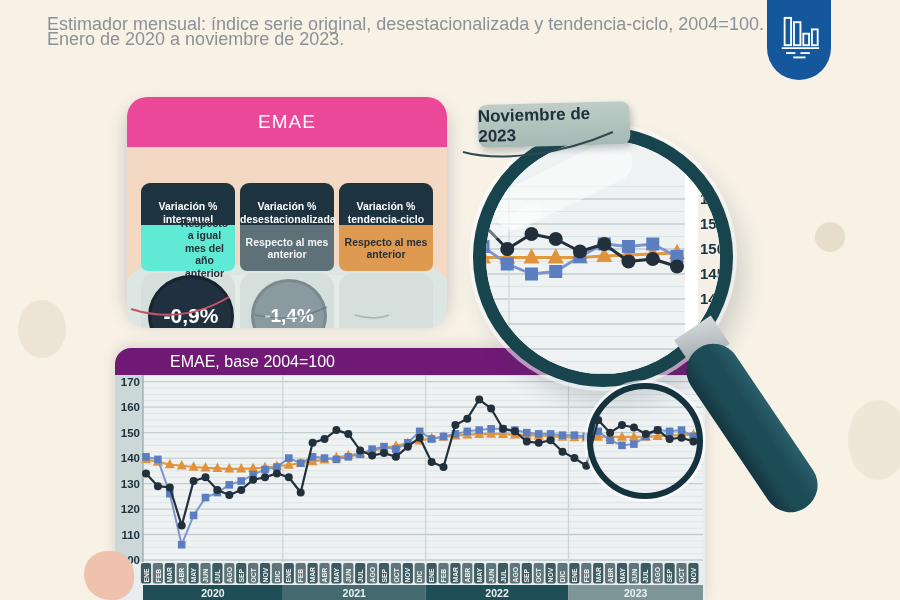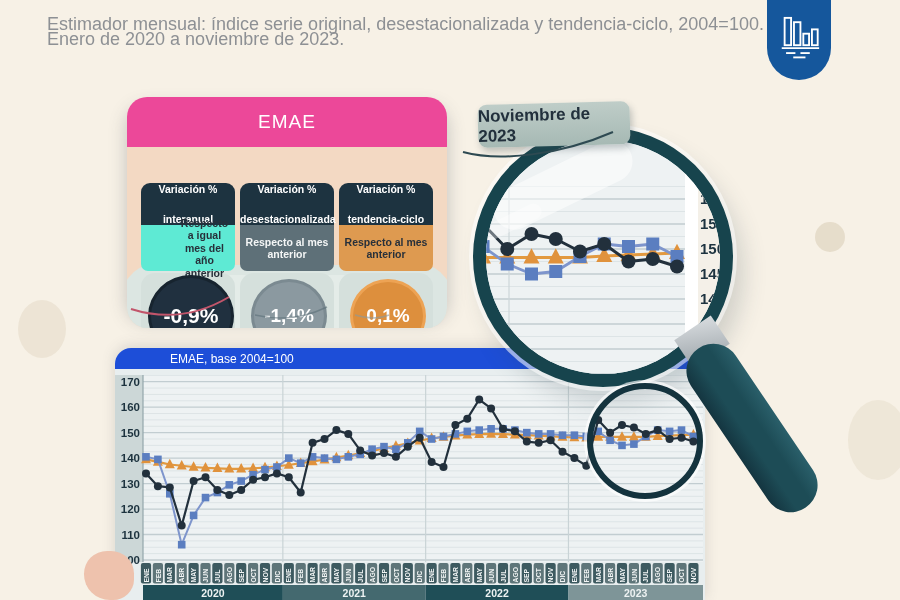--- a/index.html
+++ b/index.html
@@ -28,40 +28,40 @@
         box-shadow:0 10px 18px rgba(60,70,78,.28);z-index:2;}
   .card-header{height:50px;background:#ec4899;border-radius:20px 20px 0 0;color:#fff;
         font-size:19px;font-weight:normal;letter-spacing:1px;display:flex;align-items:center;justify-content:center;}
   .card-body{position:relative;height:181px;background:#f3d9c3;border-radius:0 0 20px 20px;overflow:hidden;}
   .sage{position:absolute;left:-8px;right:-8px;top:118px;bottom:0;background:#dce6e2;
         border-radius:34px 34px 20px 20px / 46px 46px 20px 20px;}
   .sage2{position:absolute;left:18px;right:26px;top:128px;height:60px;background:#e4ece8;border-radius:40px;}
   .cols{position:absolute;left:14px;top:36px;width:292px;display:flex;gap:5px;}
   .col{width:94px;}
   .col-h{height:42px;background:#1d3340;border-radius:9px 9px 0 0;color:#fff;text-align:center;
-        font-size:10.5px;font-weight:bold;line-height:12.5px;display:flex;flex-direction:column;justify-content:space-between;}
+        font-size:10.5px;font-weight:bold;line-height:12.5px;display:flex;flex-direction:column;justify-content:flex-end;}
   .col-s{height:46px;border-radius:0 0 7px 7px;text-align:center;font-size:10.5px;font-weight:bold;
         line-height:12.5px;display:flex;flex-direction:column;justify-content:center;padding:0 3px;box-sizing:border-box;}
   .col:nth-child(1) .col-s{background:#5eead4;color:#27303a;padding-left:36px;}
   .col:nth-child(2) .col-s{background:#5e7078;color:#f4f6f6;}
   .col:nth-child(3) .col-s{background:#de9a50;color:#27303a;}
   .tile{position:absolute;top:126px;width:94px;height:80px;background:#d5e0dc;border-radius:14px;}
   .tile.t1{left:14px;} .tile.t2{left:113px;} .tile.t3{left:212px;}
   .valcircle{position:absolute;border-radius:50%;color:#fff;font-weight:bold;display:flex;
         align-items:center;justify-content:center;}
   .vc1{left:21px;top:128px;width:80px;height:76px;background:#20303f;border:3px solid #17242f;font-size:21px;}
   .vc2{left:124px;top:132px;width:70px;height:68px;background:#8b99a0;border:3px solid #7b8a91;font-size:19px;}
   .vc3{left:223px;top:132px;width:70px;height:68px;background:#dd8f3d;border:3px solid #eda354;font-size:19px;}
   .card-arcs{position:absolute;left:0;top:0;width:320px;height:181px;pointer-events:none;}
 
   
   .panel{position:absolute;left:115px;top:348px;width:590px;height:252px;background:#e8eeef;
         border-radius:16px 16px 0 0;box-shadow:0 -2px 14px rgba(70,80,88,.18);z-index:3;}
-  .panel-header{height:21px;background:#1d4ed8;border-radius:16px 16px 0 0;color:#fff;
-        font-size:12px;display:flex;align-items:center;padding-left:55px;box-sizing:border-box;font-weight:500;}
+  .panel-header{height:27px;background:#701a75;border-radius:16px 16px 0 0;color:#fff;
+        font-size:16px;display:flex;align-items:center;padding-left:55px;box-sizing:border-box;font-weight:500;}
   .panel svg{position:absolute;left:0;top:27px;}
 
   
   .ring{position:absolute;left:587px;top:383px;width:116px;height:116px;border:6px solid #14333e;
         border-radius:50%;box-sizing:border-box;box-shadow:0 0 0 3px rgba(255,255,255,.65);z-index:6;}
   .lens{position:absolute;left:473px;top:127px;width:260px;height:260px;box-sizing:border-box;
         border:13px solid #17444d;border-radius:50%;background:#edf1f3;z-index:5;
         box-shadow:0 0 0 4px rgba(255,255,255,.55), 10px 16px 24px rgba(50,70,80,.2);}
   .lens-inner{position:absolute;inset:0;border-radius:50%;overflow:hidden;}
   .glare{position:absolute;left:2px;top:24px;width:150px;height:42px;background:rgba(255,255,255,.5);
@@ -136,21 +136,20 @@
           <div class="col-h">
             <span>Variación %</span>
             <span>tendencia-ciclo</span>
           </div>
           <div class="col-s">Respecto al mes anterior</div>
         </div>
       </div>
 
       <div class="valcircle vc1">-0,9%</div>
       <div class="valcircle vc2">-1,4%</div>
-      <div class="valcircle vc3">0,1%</div>
 
       <svg class="card-arcs" width="320" height="181" viewBox="0 0 320 181">
         <path d="M 4 162 Q 55 178 102 150" stroke="#c2556b" stroke-width="2" fill="none"></path>
         <path d="M 128 168 Q 165 177 200 160" stroke="#5c7078" stroke-width="1.5" fill="none" opacity="0.6"></path>
         <path d="M 228 168 Q 248 174 262 168" stroke="#8b999f" stroke-width="1.5" fill="none" opacity="0.6"></path>
       </svg>
     </div>
   </section>
 
   <section class="panel">

